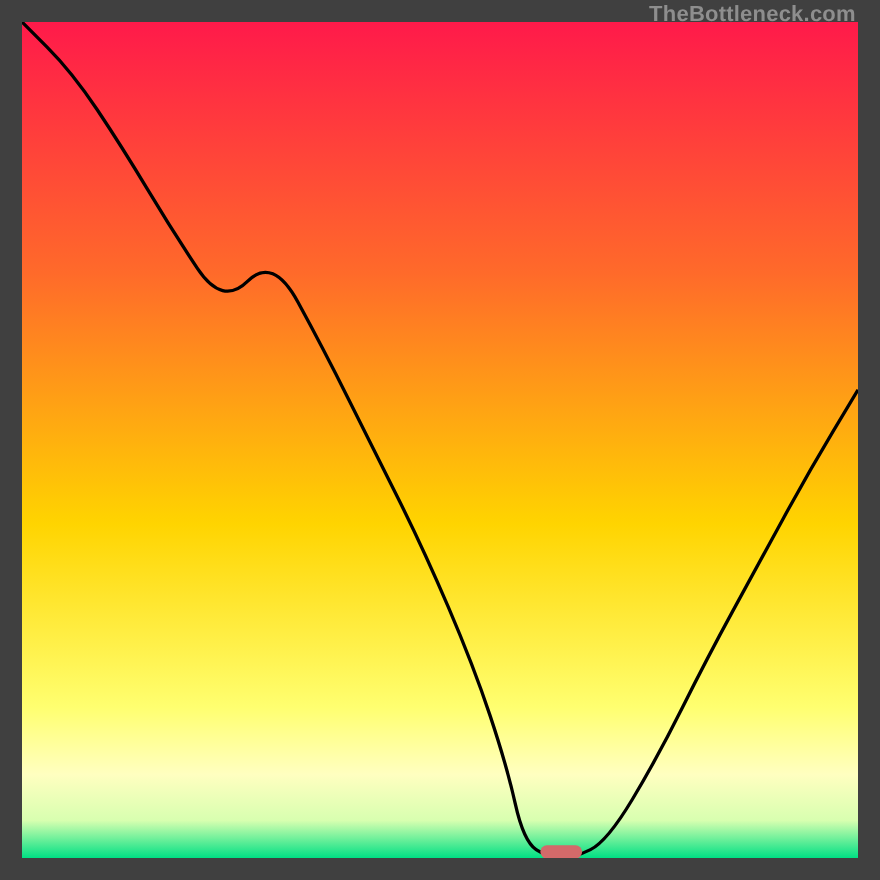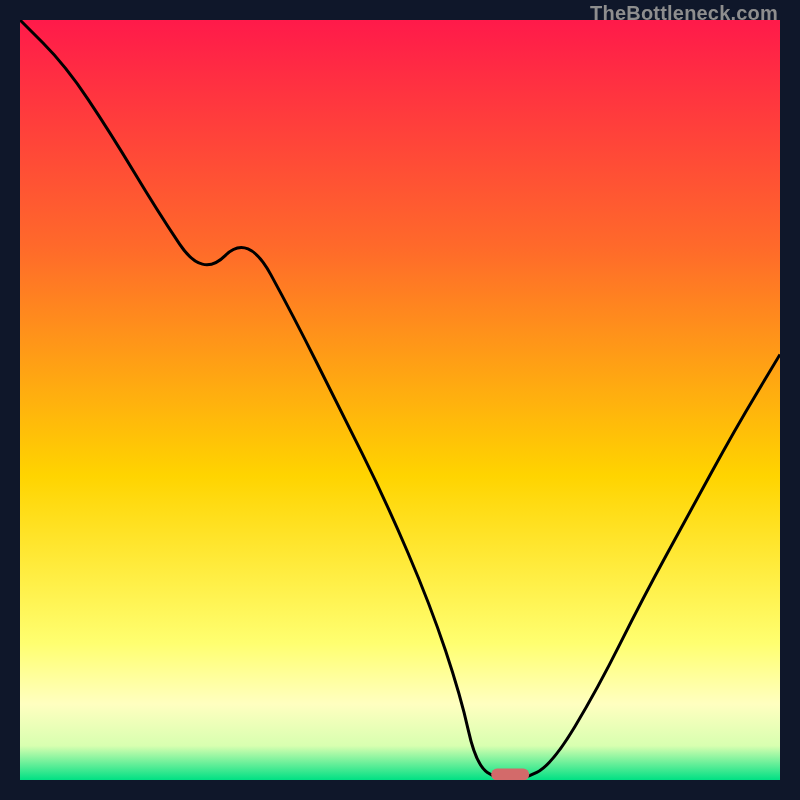--- a/index.html
+++ b/index.html
@@ -9,21 +9,21 @@
     height: 800px;
     background: #000;
     overflow: hidden;
   }
   .frame {
     position: absolute;
     left: 0;
     top: 0;
     width: 800px;
     height: 800px;
-    background: #0f172a;
+    background: #404040;
   }
   .plot {
     position: absolute;
     left: 20px;
     top: 20px;
     width: 760px;
     height: 760px;
   }
   .watermark {
     position: absolute;

